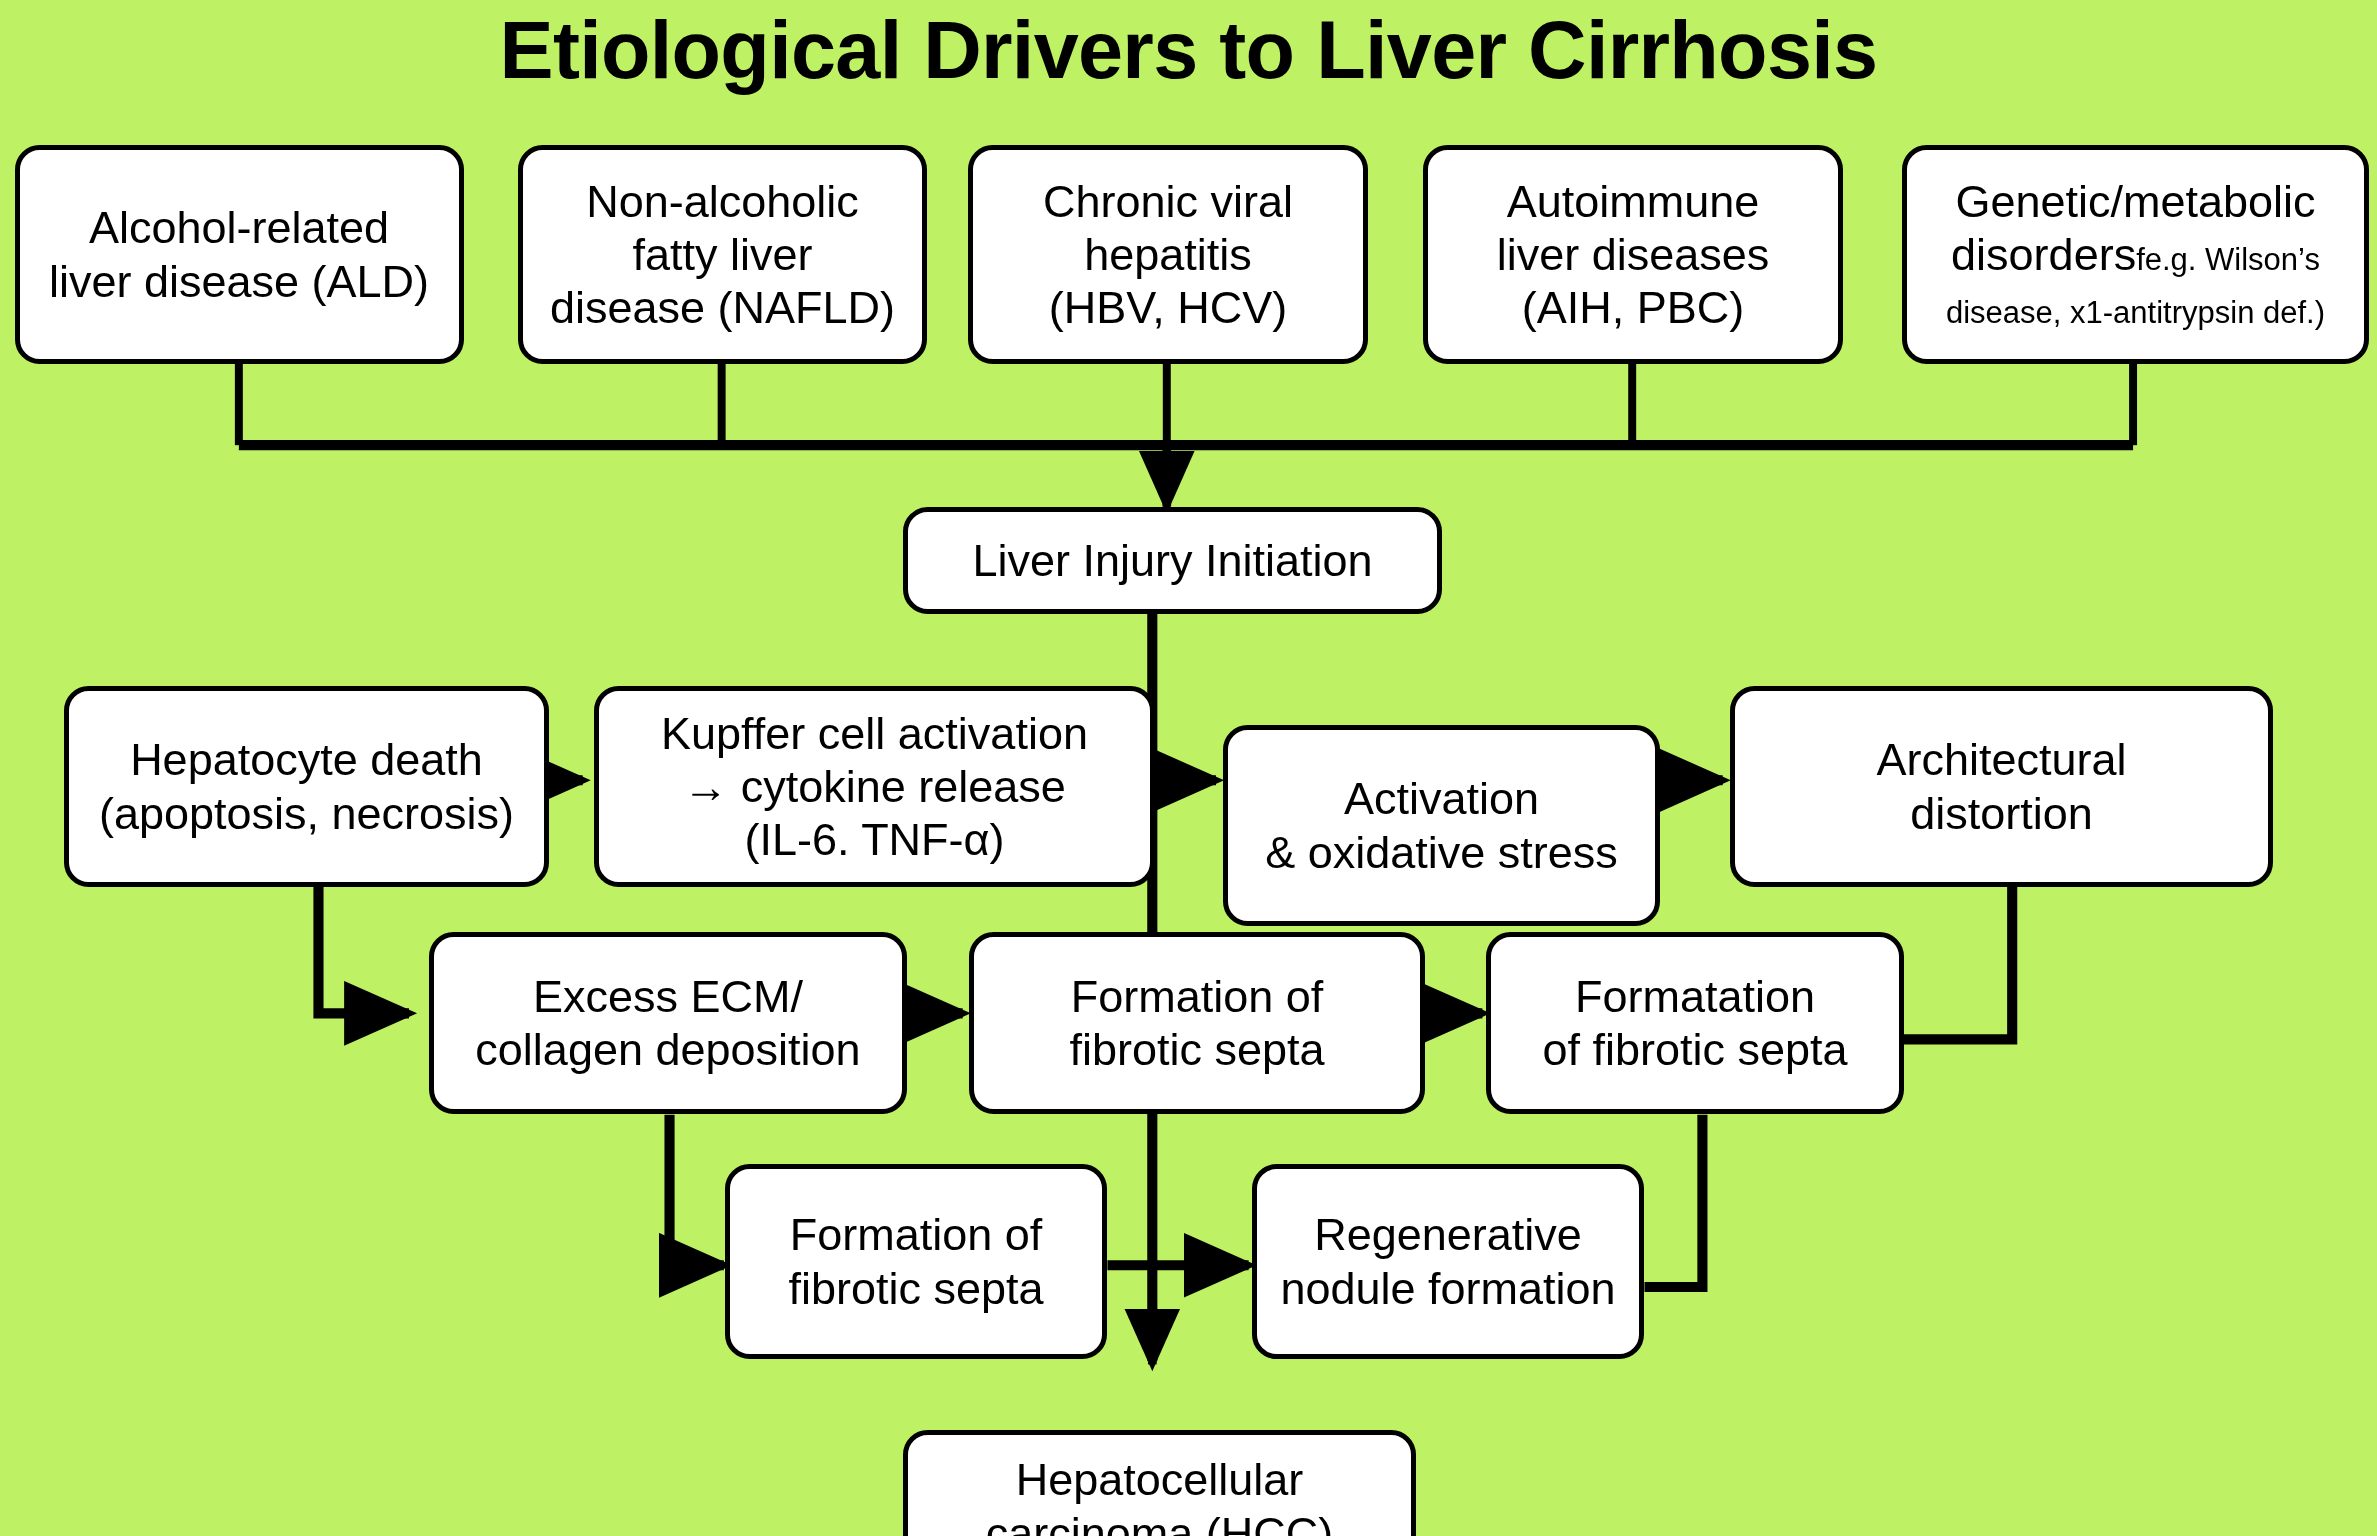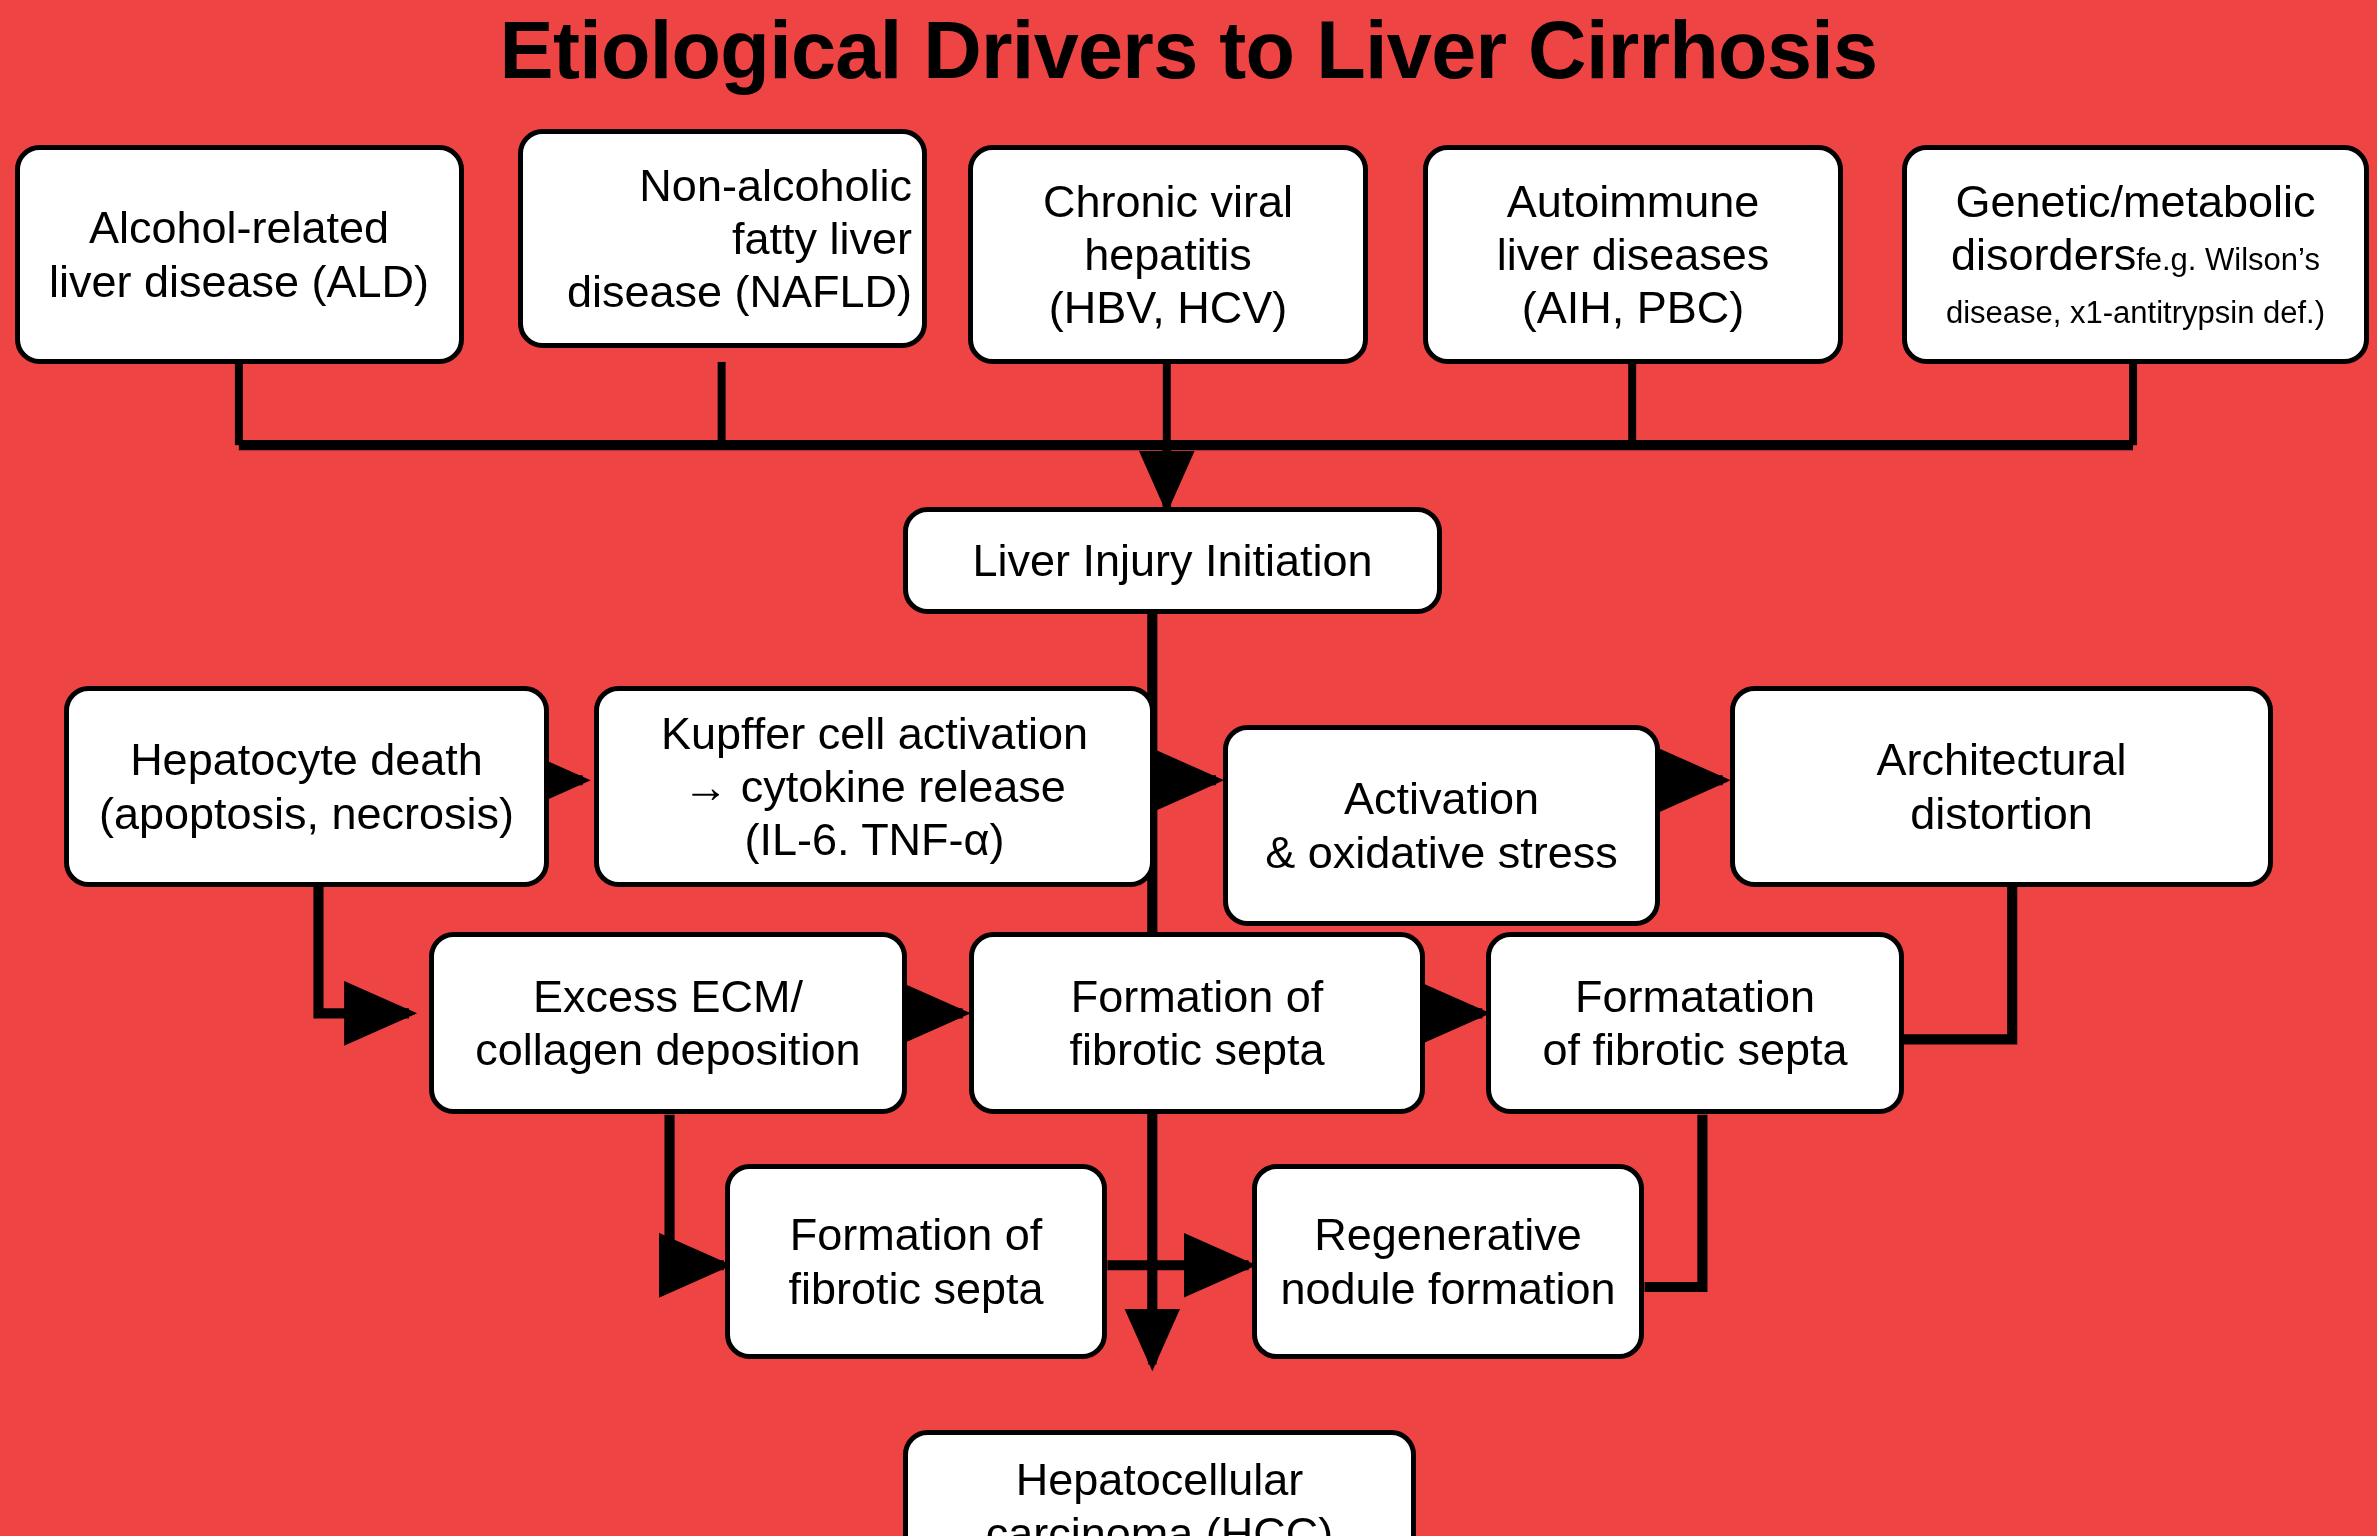--- a/index.html
+++ b/index.html
@@ -1,18 +1,18 @@
 <!DOCTYPE html>
 <html style="font-size:11.6px"><head>
 <meta charset="utf-8">
 <style>
   html,body{margin:0;padding:0;background:#ffffff;}
   body{width:2377px;height:1536px;overflow:hidden;
        font-family:"Liberation Sans","DejaVu Sans",sans-serif;color:#000;}
-  #stage{position:relative;width:2377px;height:1536px;background:#ef4444;}
+  #stage{position:relative;width:2377px;height:1536px;background:#bef264;}
   #wiring{position:absolute;left:0;top:0;width:2377px;height:1536px;}
   .title{
     position:absolute;left:0;top:5.8px;width:2377px;text-align:center;
     font-size:81px;font-weight:bold;letter-spacing:-0.7px;line-height:1.1;
     font-family:"Liberation Sans","DejaVu Sans",sans-serif;
   }
   .node{
     position:absolute;box-sizing:border-box;
     border:5px solid #000;border-radius:24.6px;background:#fff;
     display:flex;align-items:center;justify-content:center;
@@ -67,21 +67,21 @@
     </g>
   </svg>
 
   <div class="node" style="left:14.5px;top:145px;width:449px;height:219px;">
     <span class="txt">
       <span>Alcohol-related</span><br>
       <span>liver disease (ALD)</span>
     </span>
   </div>
 
-  <div class="node" style="left:518px;top:129px;width:409px;height:219px;text-align:right;">
+  <div class="node" style="left:518px;top:145px;width:409px;height:219px;">
     <span class="txt">
       <span>Non-alcoholic</span><br>
       <span>fatty liver</span><br>
       <span>disease (NAFLD)</span>
     </span>
   </div>
 
   <div class="node" style="left:968px;top:145px;width:400px;height:219px;">
     <span class="txt">
       <span>Chronic viral</span><br>

